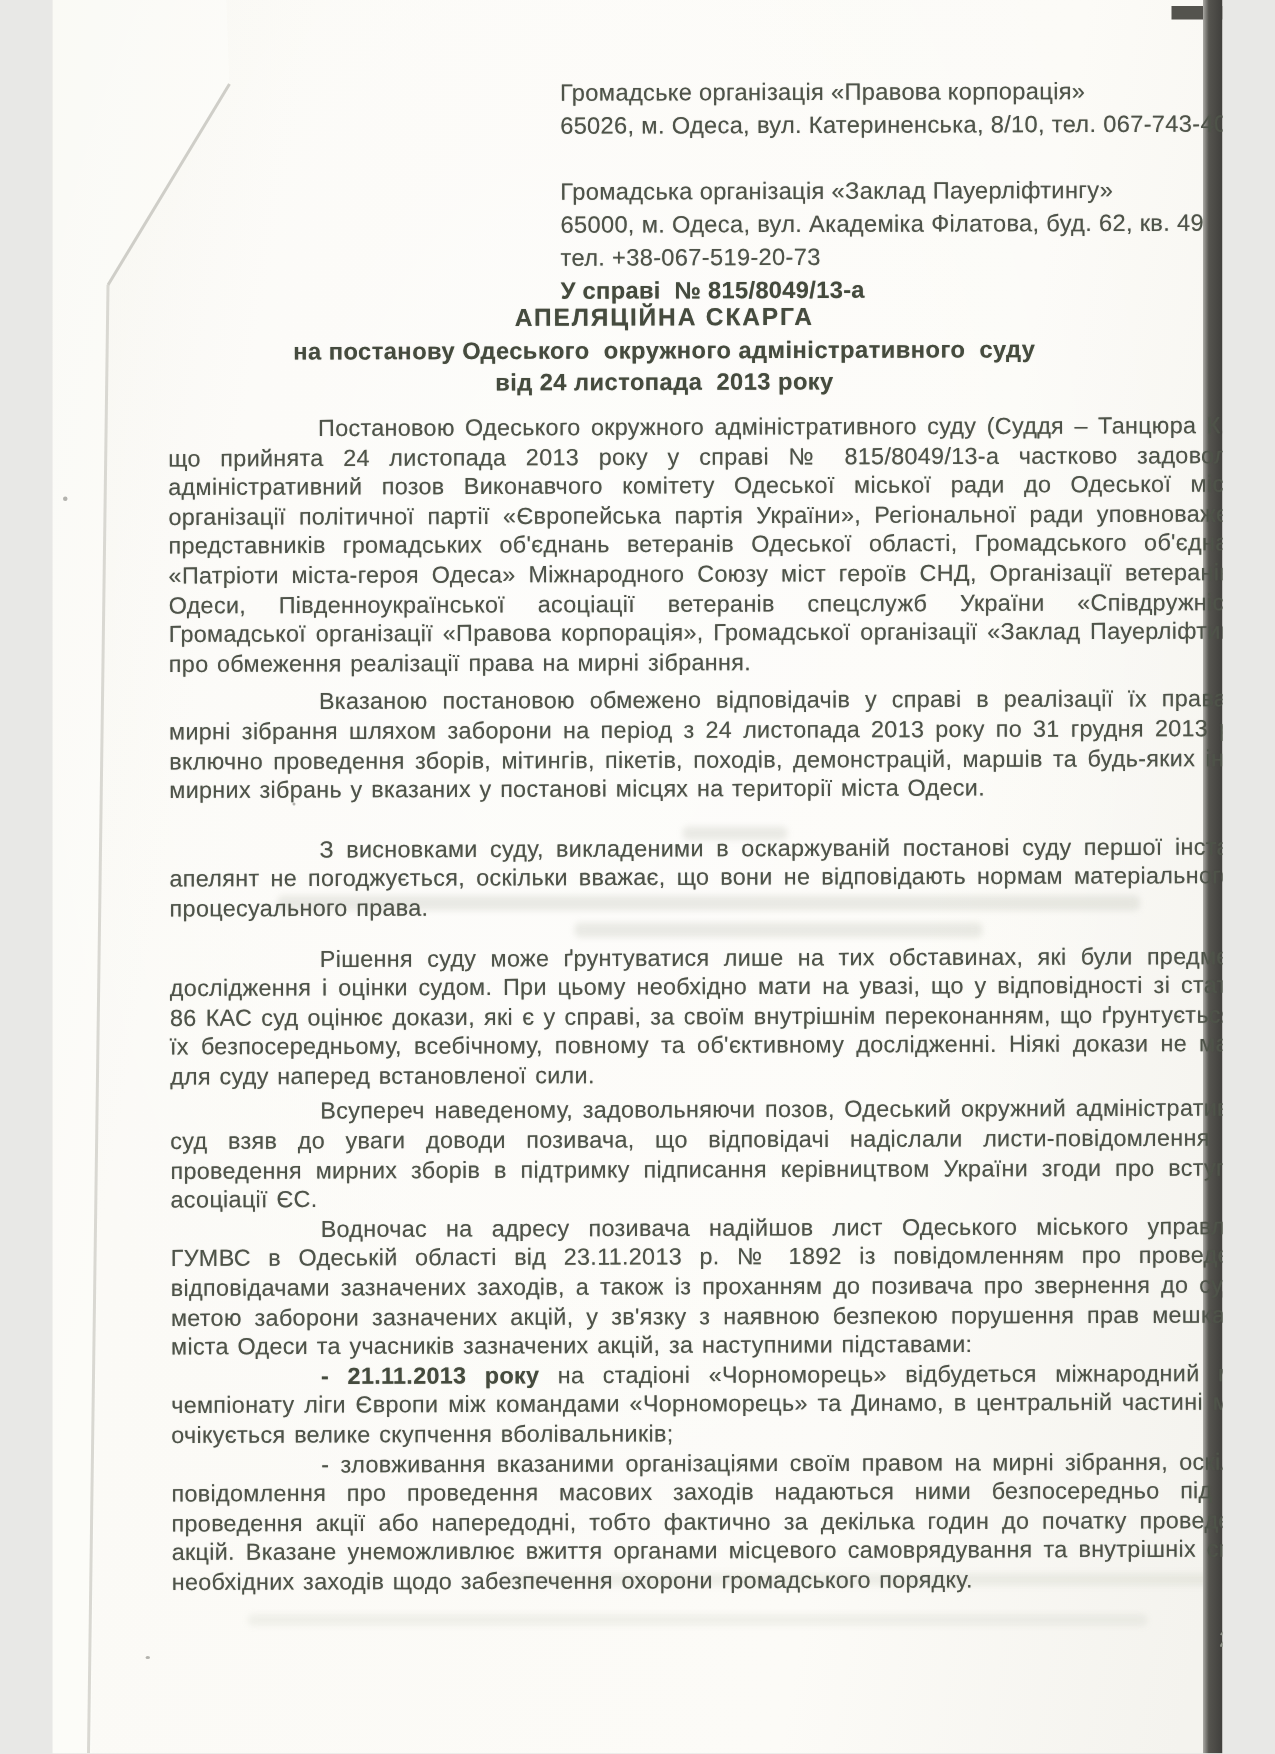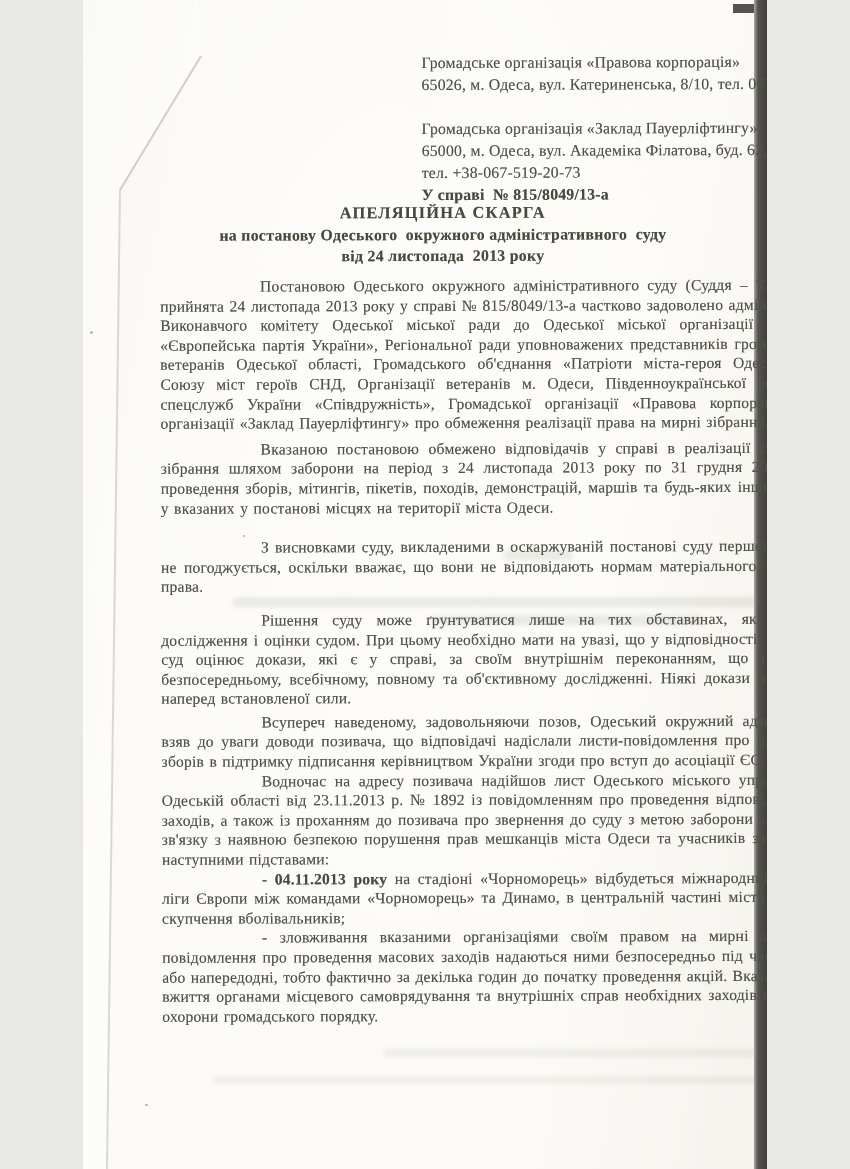--- a/index.html
+++ b/index.html
@@ -1,25 +1,25 @@
 <!DOCTYPE html>
 <html><head>
 <meta charset="utf-8">
 <style>
   html, body { margin: 0; padding: 0; background: #e8e8e6; }
   .scan {
     position: relative;
-    width: 684px;
+    width: 780px;
     height: 1169px;
     margin: 0 auto;
     overflow: hidden;
     background:
       radial-gradient(ellipse at 45% 35%, rgba(255,255,255,0.5), rgba(0,0,0,0) 70%),
       linear-gradient(100deg, #f6f5f0 0%, #fbfaf6 18%, #fcfbf7 70%, #f4f3ee 97%);
-    font-family: Liberation Serif, serif;
+    font-family: Liberation Sans, sans-serif;
     color: #4e5349;
   }
   .content {
     position: absolute;
     inset: 0;
     transform: rotate(-0.18deg);
     transform-origin: 50% 50%;
   }
   .txt {
     text-shadow: 0 0 0.6px rgba(84, 89, 77, 0.55);
@@ -147,20 +147,20 @@
       <div class="title-sub">від 24 листопада  2013 року</div>
     </div>
 
     <div class="body-block txt">
       <p class="para m1">Постановою Одеського окружного адміністративного суду (Суддя – Танцюра К.О.), що прийнята 24 листопада 2013 року у справі № 815/8049/13-а частково задоволено адміністративний позов Виконавчого комітету Одеської міської ради до Одеської міської організації політичної партії «Європейська партія України», Регіональної ради уповноважених представників громадських об'єднань ветеранів Одеської області, Громадського об'єднання «Патріоти міста-героя Одеса» Міжнародного Союзу міст героїв СНД, Організації ветеранів м. Одеси, Південноукраїнської асоціації ветеранів спецслужб України «Співдружність», Громадської організації «Правова корпорація», Громадської організації «Заклад Пауерліфтингу» про обмеження реалізації права на мирні зібрання.</p>
       <p class="para m2">Вказаною постановою обмежено відповідачів у справі в реалізації їх права на мирні зібрання шляхом заборони на період з 24 листопада 2013 року по 31 грудня 2013 року включно проведення зборів, мітингів, пікетів, походів, демонстрацій, маршів та будь-яких інших мирних зібрань у вказаних у постанові місцях на території міста Одеси.</p>
       <p class="para m3">З висновками суду, викладеними в оскаржуваній постанові суду першої інстанції апелянт не погоджується, оскільки вважає, що вони не відповідають нормам матеріального та процесуального права.</p>
       <p class="para m4">Рішення суду може ґрунтуватися лише на тих обставинах, які були предметом дослідження і оцінки судом. При цьому необхідно мати на увазі, що у відповідності зі статтею 86 КАС суд оцінює докази, які є у справі, за своїм внутрішнім переконанням, що ґрунтується на їх безпосередньому, всебічному, повному та об'єктивному дослідженні. Ніякі докази не мають для суду наперед встановленої сили.</p>
       <p class="para">Всупереч наведеному, задовольняючи позов, Одеський окружний адміністративний суд взяв до уваги доводи позивача, що відповідачі надіслали листи-повідомлення про проведення мирних зборів в підтримку підписання керівництвом України згоди про вступ до асоціації ЄС.</p>
       <p class="para">Водночас на адресу позивача надійшов лист Одеського міського управління ГУМВС в Одеській області від 23.11.2013 р. № 1892 із повідомленням про проведення відповідачами зазначених заходів, а також із проханням до позивача про звернення до суду з метою заборони зазначених акцій, у зв'язку з наявною безпекою порушення прав мешканців міста Одеси та учасників зазначених акцій, за наступними підставами:</p>
-      <p class="para"><span class="bold-inline">- 04.11.2013 року</span><span> на стадіоні «Чорноморець» відбудеться міжнародний матч чемпіонату ліги Європи між командами «Чорноморець» та Динамо, в центральній частині міста очікується велике скупчення вболівальників;</span></p>
+      <p class="para"><span class="bold-inline">- 21.11.2013 року</span><span> на стадіоні «Чорноморець» відбудеться міжнародний матч чемпіонату ліги Європи між командами «Чорноморець» та Динамо, в центральній частині міста очікується велике скупчення вболівальників;</span></p>
       <p class="para">- зловживання вказаними організаціями своїм правом на мирні зібрання, оскільки повідомлення про проведення масових заходів надаються ними безпосередньо під час проведення акції або напередодні, тобто фактично за декілька годин до початку проведення акцій. Вказане унеможливлює вжиття органами місцевого самоврядування та внутрішніх справ необхідних заходів щодо забезпечення охорони громадського порядку.</p>
     </div>
 
     <div class="page-number txt">2</div>
 
   </div>
 </div>
 
 </body></html>

